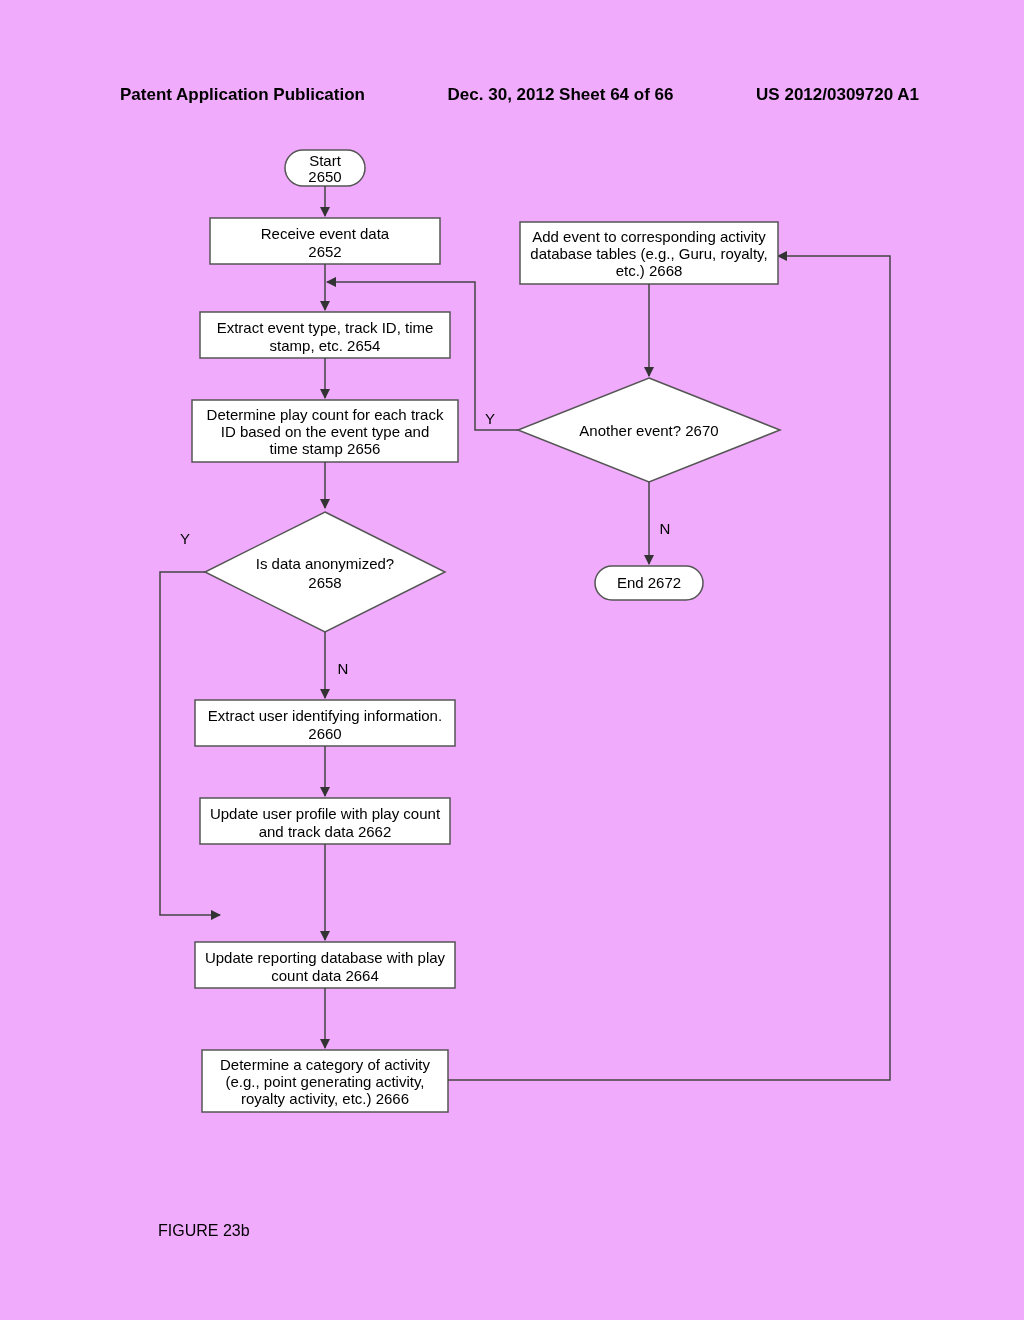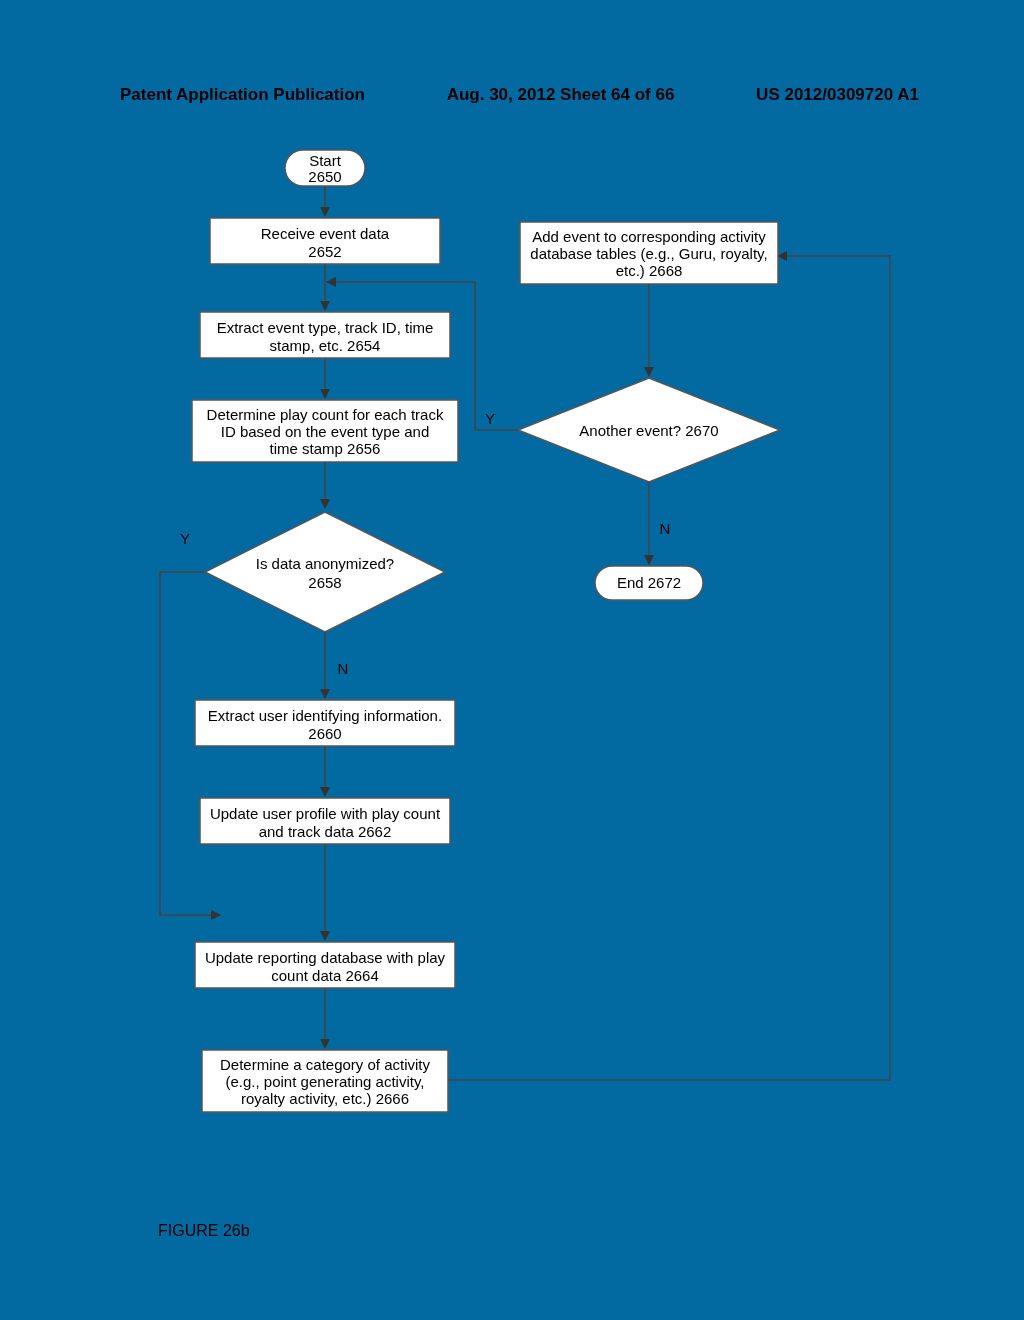--- a/index.html
+++ b/index.html
@@ -6,21 +6,21 @@
     margin: 0;
     padding: 0;
     font-family: Arial, sans-serif;
     background: white;
     width: 1024px;
   }
   .page {
     width: 1024px;
     height: 1320px;
     position: relative;
-    background: #0369a1;
+    background: #f0abfc;
   }
   .header-area {
     position: absolute;
     top: 85px;
     left: 120px;
     right: 105px;
     display: flex;
     justify-content: space-between;
     font-size: 17px;
     font-weight: bold;
@@ -64,21 +64,21 @@
     dominant-baseline: middle;
   }
 </style>
 </head>
 <body>
 
 <div class="page">
 
   <div class="header-area">
     <span>Patent Application Publication</span>
-    <span>Aug. 30, 2012  Sheet 64 of 66</span>
+    <span>Dec. 30, 2012  Sheet 64 of 66</span>
     <span>US 2012/0309720 A1</span>
   </div>
 
   <svg class="diagram" viewBox="0 0 790 1100">
     <defs>
       <marker id="arrow" viewBox="0 0 10 10" refX="9" refY="5" markerWidth="7" markerHeight="7" orient="auto-start-reverse">
         <path d="M 0 0 L 10 5 L 0 10 z" fill="#333"></path>
       </marker>
     </defs>
 
@@ -156,15 +156,15 @@
     <path class="arrowline" d="M 398 290 L 355 290 L 355 142 L 207 142" marker-end="url(#arrow)"></path>
 
     <text class="label-small" x="545" y="390">N</text>
     <line class="arrowline" x1="529" y1="342" x2="529" y2="424" marker-end="url(#arrow)"></line>
 
     <rect class="shape" x="475" y="426" width="108" height="34" rx="17" ry="17"></rect>
     <text class="node-text center" x="529" y="444">End 2672</text>
 
   </svg>
 
-  <div class="figure-label">FIGURE 26b</div>
+  <div class="figure-label">FIGURE 23b</div>
 
 </div>
 
 </body></html>

